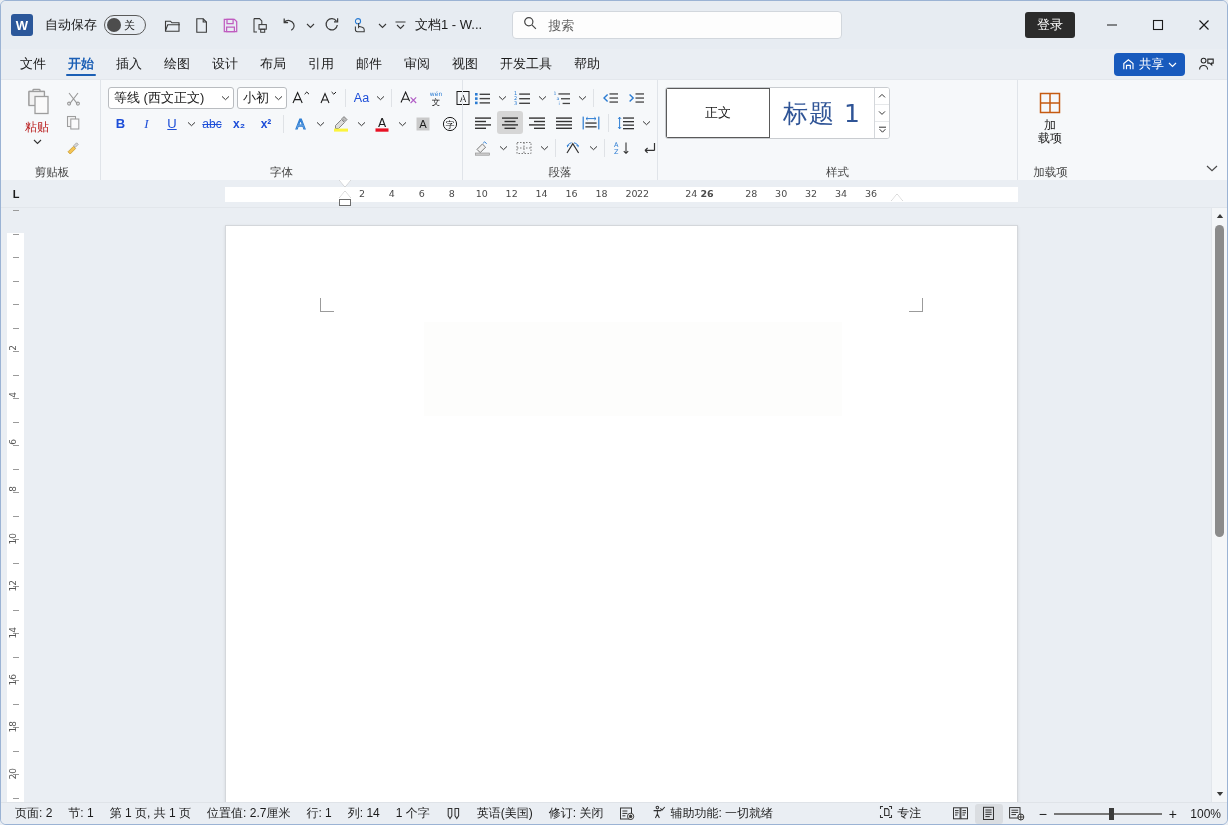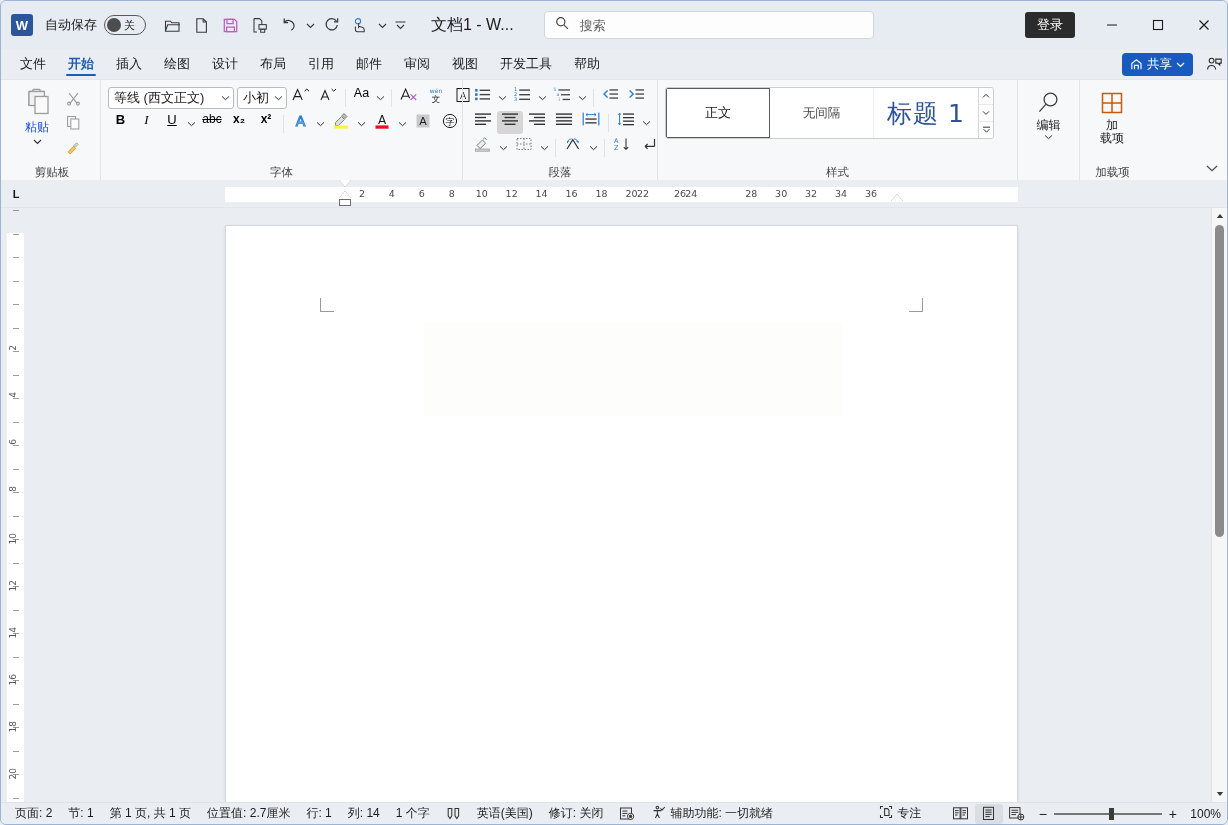--- a/index.html
+++ b/index.html
@@ -76,23 +76,23 @@
     display: flex; align-items: center; justify-content: center;
     border-radius: 4px;
     cursor: default;
   }
   .qat-btn svg { display: block; }
   .qat-caret {
     width: 14px; height: 30px;
     display: flex; align-items: center; justify-content: center;
   }
   .doc-title {
-    font-size: 16px;
+    font-size: 13px;
     color: #1b1b1b;
-    margin-left: 20px;
+    margin-left: 4px;
     white-space: nowrap;
   }
   .searchbox {
     width: 330px; height: 28px;
     background: #fdfdfd;
     border: 1px solid #d2d7dd;
     border-radius: 4px;
     display: flex; align-items: center;
     margin-left: 30px;
     padding: 0 10px;
@@ -144,21 +144,21 @@
   .tab.active::after {
     content: "";
     position: absolute;
     left: 9px; right: 9px; bottom: 3px;
     height: 2px; background: #1b5fb5;
     border-radius: 1px;
   }
   .tabbar-right {
     margin-left: auto;
     display: flex; align-items: center;
-    gap: 8px; 
+    gap: 8px; padding-right: 8px;
   }
   .share-btn {
     background: #185abd;
     color: #fff;
     font-size: 12.5px;
     height: 23px;
     border-radius: 4px;
     display: flex; align-items: center;
     gap: 4px;
     padding: 0 8px;
@@ -196,21 +196,21 @@
     position: relative;
   }
 
   
   .clip-wrap { display: flex; padding: 0 6px; }
   .paste-big {
     width: 48px;
     display: flex; flex-direction: column; align-items: center;
     padding-top: 3px;
   }
-  .paste-big .lbl { font-size: 12px; color: #1d4ed8; margin-top: 2px; }
+  .paste-big .lbl { font-size: 12px; color: #b91c1c; margin-top: 2px; }
   .clip-small { display: flex; flex-direction: column; gap: 1px; padding-top: 3px; }
   .ic-btn {
     width: 24px; height: 23px;
     display: flex; align-items: center; justify-content: center;
   }
 
   
   .font-rows { display: flex; flex-direction: column; gap: 3px; padding: 2px 4px 0 4px; }
   .frow { display: flex; align-items: center; gap: 1px; }
   .combo {
@@ -223,22 +223,22 @@
     font-size: 13px; color: #1b1b1b;
     position: relative;
   }
   .combo .cval { flex: 1 1 auto; white-space: nowrap; overflow: hidden; }
   .combo .carr { margin-left: 3px; color: #444; }
   .fnt-name { width: 126px; }
   .fnt-size { width: 50px; margin-left: 2px; align-items: center; }
   .sep-v { width: 1px; height: 18px; background: #dfe2e6; margin: 0 3px; }
   .tbtn {
     height: 23px; min-width: 23px;
-    display: flex; align-items: flex-start; justify-content: center;
-    font-size: 13px; color: #000000;
+    display: flex; align-items: center; justify-content: center;
+    font-size: 13px; color: #1d4ed8;
     border-radius: 3px;
     padding: 0 2px;
   }
   .tbtn.wide { padding: 0 3px; }
   .caret-sm {
     width: 13px; height: 23px;
     display: flex; align-items: center; justify-content: center;
     color: #333;
   }
   .tbtn.active-bg { background: #d6d6d6; }
@@ -989,23 +989,20 @@
       <div class="rgroup-label">段落</div>
     </div>
 
     <div class="rgroup" style="width:360px">
       <div class="rgroup-body">
         <div class="styles-wrap">
           <div class="style-gal">
             <div class="style-item sel">
               <span class="t1">正文</span>
             </div>
-            <div class="style-item">
-              <span class="t2">无间隔</span>
-            </div>
             <div class="style-item" style="border-right:none">
               <span class="t3">标题 1</span>
             </div>
             <div class="gal-scroll">
               <div>
                 <svg width="8" height="6" viewBox="0 0 8 6">
                     <path d="M1 4.4L4 1.4l3 3" fill="none" stroke="#333" stroke-width="1"></path>
                   </svg>
               </div>
               <div>
@@ -1018,35 +1015,20 @@
                     <path d="M1 1.2h7M1.6 3.2l2.9 3 2.9-3" fill="none" stroke="#333" stroke-width="1"></path>
                   </svg>
               </div>
             </div>
           </div>
         </div>
       </div>
       <div class="rgroup-label">样式</div>
     </div>
 
-    <div class="rgroup" style="width:62px">
-      <div class="rgroup-body">
-        <div class="big-btn" style="width:56px">
-          <svg width="26" height="26" viewBox="0 0 26 26" fill="none" stroke="#3a3a3a" stroke-width="1.25">
-            <circle cx="14.5" cy="9.5" r="6.4"></circle>
-              <path d="M9.8 14.4L3.4 21.6"></path>
-          </svg>
-          <span class="lbl">编辑</span>
-          <svg width="9" height="8" viewBox="0 0 9 8" style="margin-top:1px">
-            <path d="M1 2.4l3.5 3.3L8 2.4" fill="none" stroke="#333" stroke-width="1"></path>
-          </svg>
-        </div>
-      </div>
-      <div class="rgroup-label"></div>
-    </div>
 
     <div class="rgroup" style="width:66px">
       <div class="rgroup-body">
         <div class="big-btn" style="width:58px">
           <svg width="26" height="26" viewBox="0 0 26 26" fill="none" stroke="#c55a11" stroke-width="1.5">
             <rect x="3.5" y="3.5" width="19" height="19"></rect>
             <path d="M13 3.5v19M3.5 13h19"></path>
           </svg>
           <span class="lbl">加</span>
           <span class="lbl" style="margin-top:0">载项</span>
@@ -1073,21 +1055,21 @@
           <div class="num" style="left: 390.833px;">6</div>
           <div class="num" style="left: 420.778px;">8</div>
           <div class="num" style="left: 450.722px;">10</div>
           <div class="num" style="left: 480.667px;">12</div>
           <div class="num" style="left: 510.611px;">14</div>
           <div class="num" style="left: 540.556px;">16</div>
           <div class="num" style="left: 570.5px;">18</div>
           <div class="num" style="left: 600.444px;">20</div>
           <div class="num" style="left: 612px;">22</div>
           <div class="num" style="left: 660.333px;">24</div>
-          <div class="num" style="left: 649px;">26</div>
+          <div class="num" style="left: 676px; font-weight: bold;">26</div>
           <div class="num" style="left: 720.222px;">28</div>
           <div class="num" style="left: 750.167px;">30</div>
           <div class="num" style="left: 780.111px;">32</div>
           <div class="num" style="left: 810px;">34</div>
           <div class="num" style="left: 840px;">36</div>
         </div>
       <div class="ind ind-top" style="left:308px; top:0px"></div>
       <div class="ind ind-bot" style="left:308px; top:11px"></div>
       <div class="ind ind-sq" style="left:308px; top:19px"></div>
       <div class="ind right-ind" style="left:860px; top:14px"></div>

